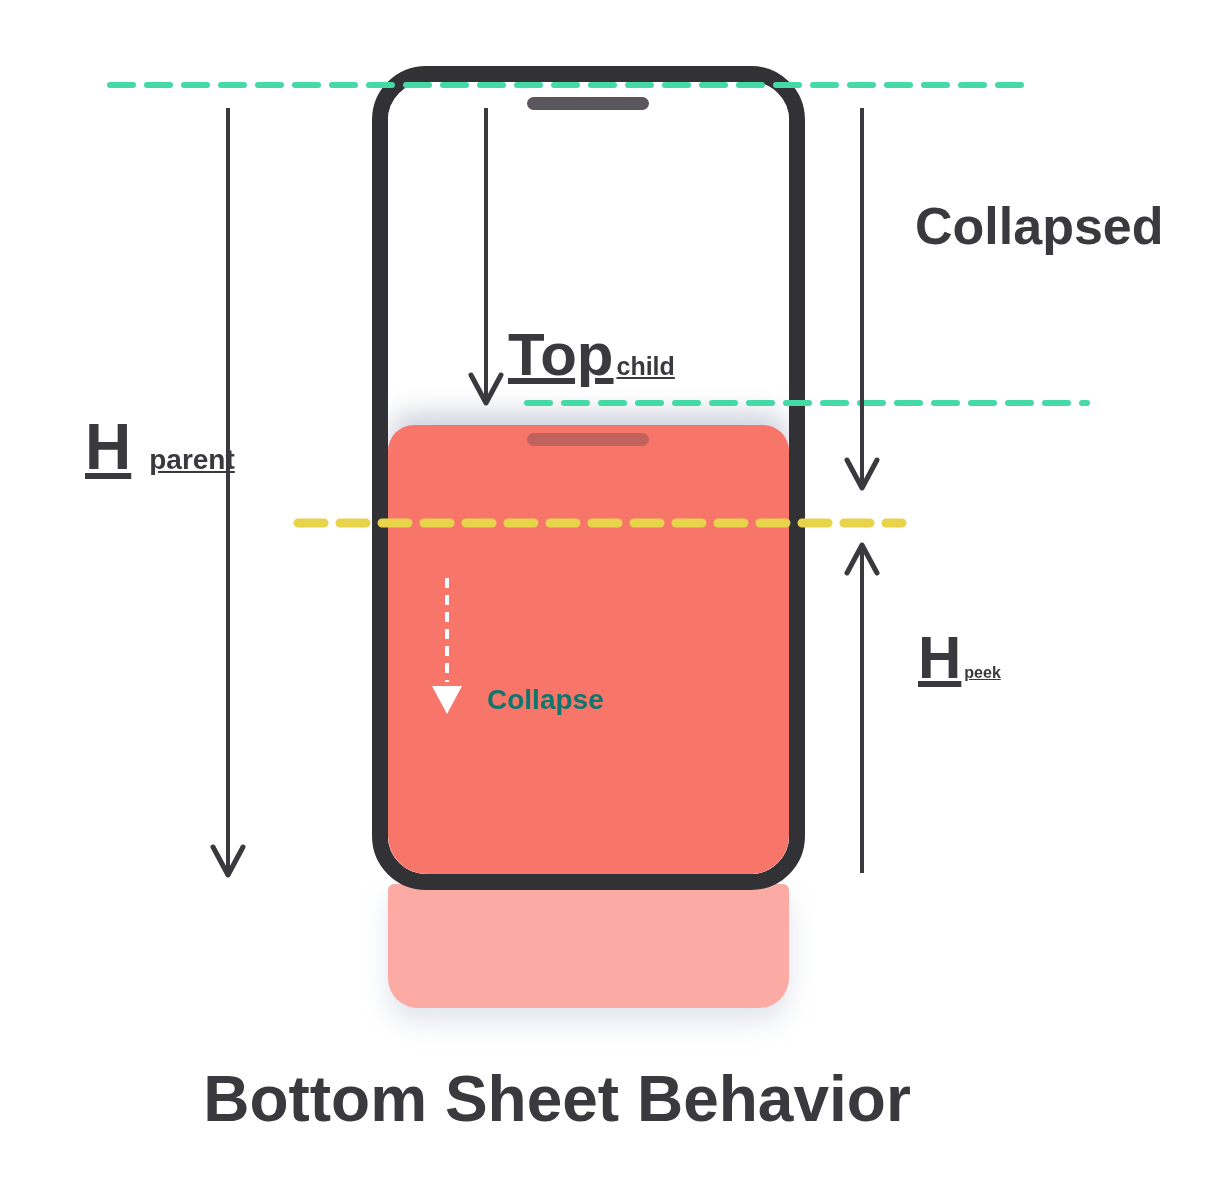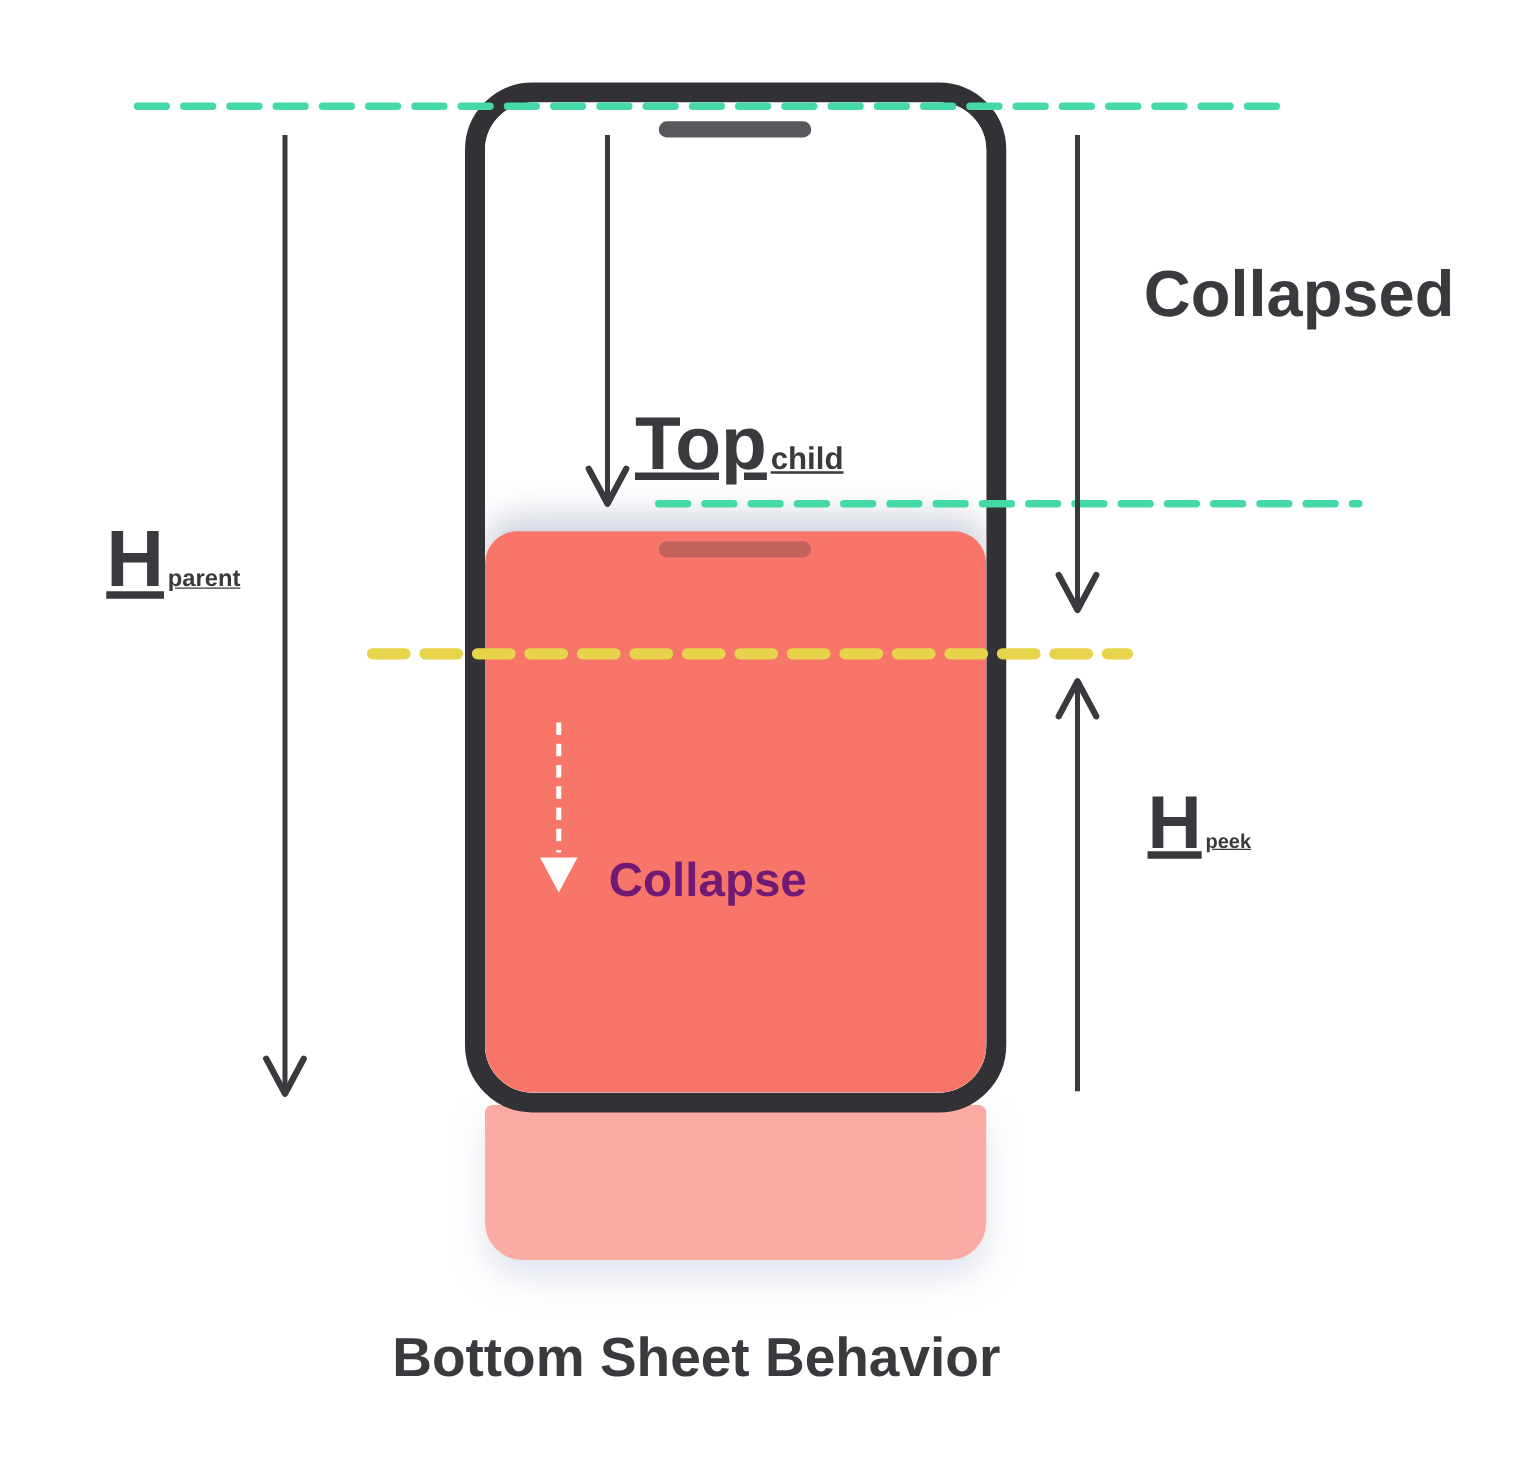--- a/index.html
+++ b/index.html
@@ -34,29 +34,29 @@
   .handle{
     position:absolute;left:139px;top:8px;width:122px;height:13px;
     border-radius:7px;background:#C2625C;
   }
   
   svg.overlay{position:absolute;left:0;top:0;pointer-events:none;}
   
   .label{position:absolute;color:#3A393D;font-weight:600;white-space:nowrap;}
   .sub-pair{display:flex;align-items:baseline;text-decoration:underline;}
   .h-parent{left:85px;top:410px;font-size:64px;}
-  .h-parent .sub{font-size:19px;margin-left:3px;}
+  .h-parent .sub{font-size:28px;margin-left:18px;}
   .top-child{left:508px;top:320px;font-size:60px;}
   .top-child .sub{font-size:25px;margin-left:3px;}
-  .collapsed-offset{left:915px;top:200px;font-size:52px;line-height:72px;}
+  .collapsed-offset{left:915px;top:190px;font-size:52px;line-height:72px;}
   .h-peek{left:918px;top:623px;font-size:60px;}
   .h-peek .sub{font-size:16px;margin-left:3px;}
-  .collapse-label{left:487px;top:684px;font-size:38px;color:#701a75;font-weight:600;}
+  .collapse-label{left:487px;top:684px;font-size:28px;color:#0f766e;font-weight:600;}
   .title{
-    left:0;top:1062px;width:1114px;text-align:center;font-size:44px;
+    left:0;top:1062px;width:1114px;text-align:center;font-size:64px;
   }
 </style>
 </head>
 <body>
 
 <div id="canvas">
 
   <div class="pink-slab"></div>
 
   <div class="phone">

